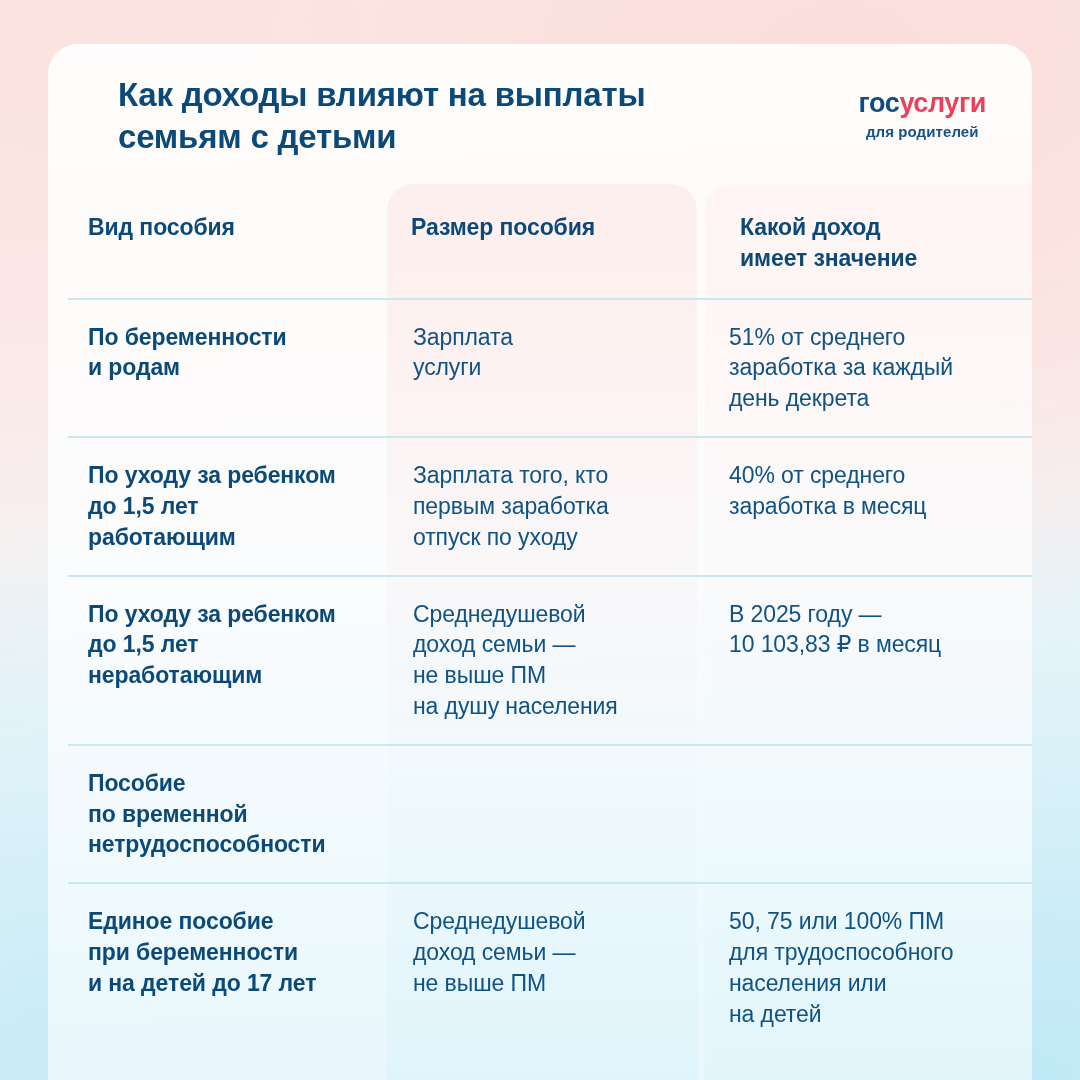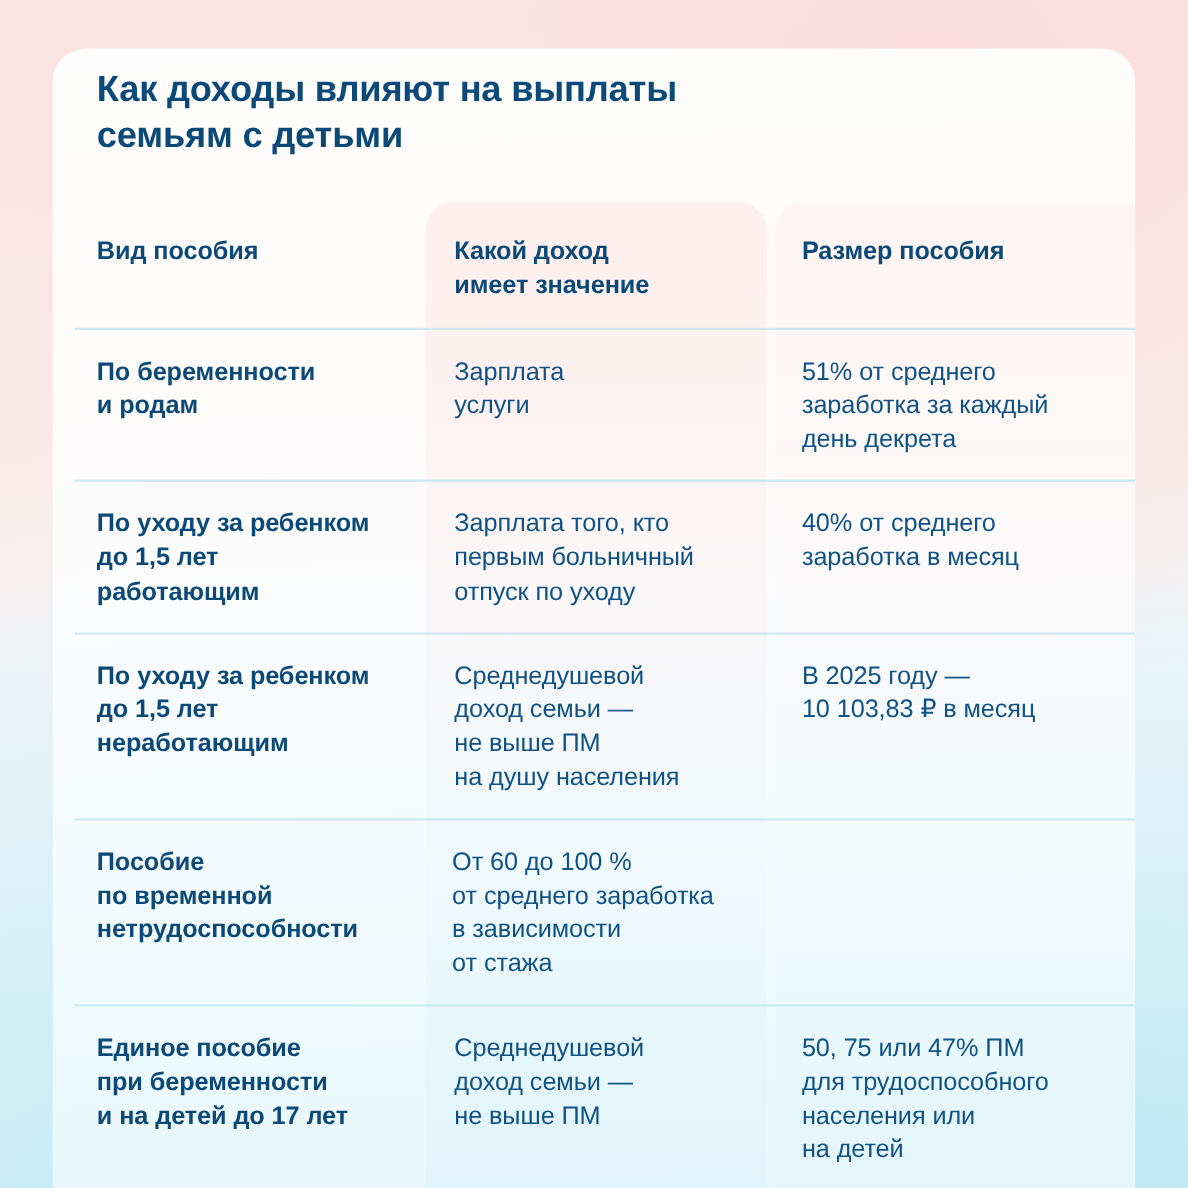--- a/index.html
+++ b/index.html
@@ -47,21 +47,23 @@
         #e8f7fc 100%);
   }
 
   
   #card-header {
     position: relative;
     height: 140px;
     padding: 12px 40px;
     box-sizing: border-box;
     display: flex;
+    align-items: center;
     justify-content: space-between;
+    margin-left: 30px;
   }
   #page-title {
     font-size: 33px;
     font-weight: bold;
     line-height: 1.28;
     color: #0b4a78;
     letter-spacing: -0.2px;
     max-width: 640px;
     white-space: pre-line;
     margin: 0;
@@ -179,37 +181,43 @@
 <body>
 
 <div id="bg-layer"></div>
 
 <div id="card">
 
   <div id="card-header">
     <h1 id="page-title">Как доходы влияют на выплаты
 семьям с детьми</h1>
 
+    <div id="logo">
+      <div id="logo-wordmark">
+        <span class="part-gos">гос</span><span class="part-uslugi">услуги</span>
+      </div>
+      <div id="logo-sub">для родителей</div>
+    </div>
   </div>
 
   <div id="benefits-table">
 
     <div class="col-panel col-2"></div>
     <div class="col-panel col-3"></div>
 
     <div class="trow header-row">
       <div class="tcell c1">
         <p class="cell-text">Вид пособия</p>
       </div>
+      <div class="tcell c3">
+        <p class="cell-text">Размер пособия</p>
+      </div>
       <div class="tcell c2">
         <p class="cell-text">Какой доход
 имеет значение</p>
-      </div>
-      <div class="tcell c3">
-        <p class="cell-text">Размер пособия</p>
       </div>
     </div>
 
     <div class="trow">
       <div class="tcell c1">
         <p class="cell-text">По беременности
 и родам</p>
       </div>
       <div class="tcell c2">
         <p class="cell-text">Зарплата
@@ -223,21 +231,21 @@
     </div>
 
     <div class="trow">
       <div class="tcell c1">
         <p class="cell-text">По уходу за ребенком
 до 1,5 лет
 работающим</p>
       </div>
       <div class="tcell c2">
         <p class="cell-text">Зарплата того, кто
-первым больничный
+первым заработка
 отпуск по уходу</p>
       </div>
       <div class="tcell c3">
         <p class="cell-text">40% от среднего
 заработка в месяц</p>
       </div>
     </div>
 
     <div class="trow">
       <div class="tcell c1">
@@ -256,41 +264,35 @@
 10 103,83 ₽ в месяц</p>
       </div>
     </div>
 
     <div class="trow">
       <div class="tcell c1">
         <p class="cell-text">Пособие
 по временной
 нетрудоспособности</p>
       </div>
-      <div class="tcell c3">
-        <p class="cell-text">От 60 до 100 %
-от среднего заработка
-в зависимости
-от стажа</p>
-      </div>
     </div>
 
     <div class="trow">
       <div class="tcell c1">
         <p class="cell-text">Единое пособие
 при беременности
 и на детей до 17 лет</p>
       </div>
       <div class="tcell c2">
         <p class="cell-text">Среднедушевой
 доход семьи —
 не выше ПМ</p>
       </div>
       <div class="tcell c3">
-        <p class="cell-text">50, 75 или 47% ПМ
+        <p class="cell-text">50, 75 или 100% ПМ
 для трудоспособного
 населения или
 на детей</p>
       </div>
     </div>
 
   </div>
 </div>
 
 </body></html>

